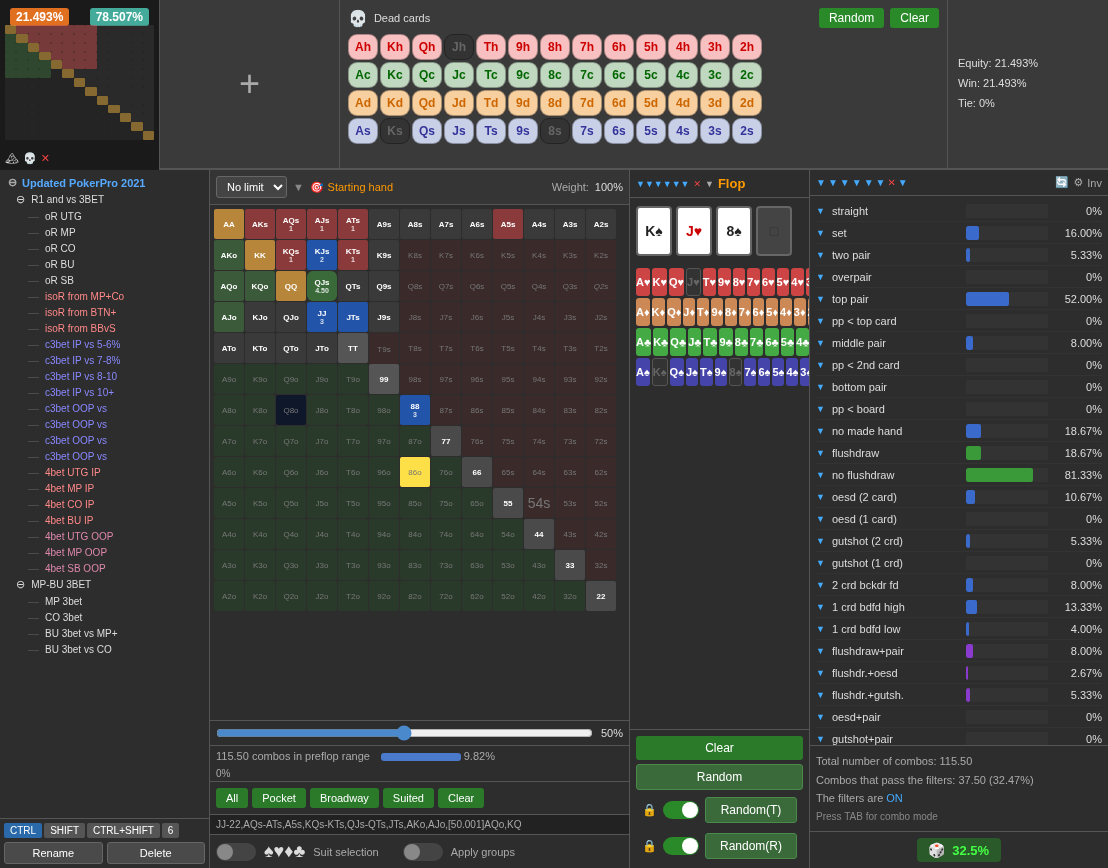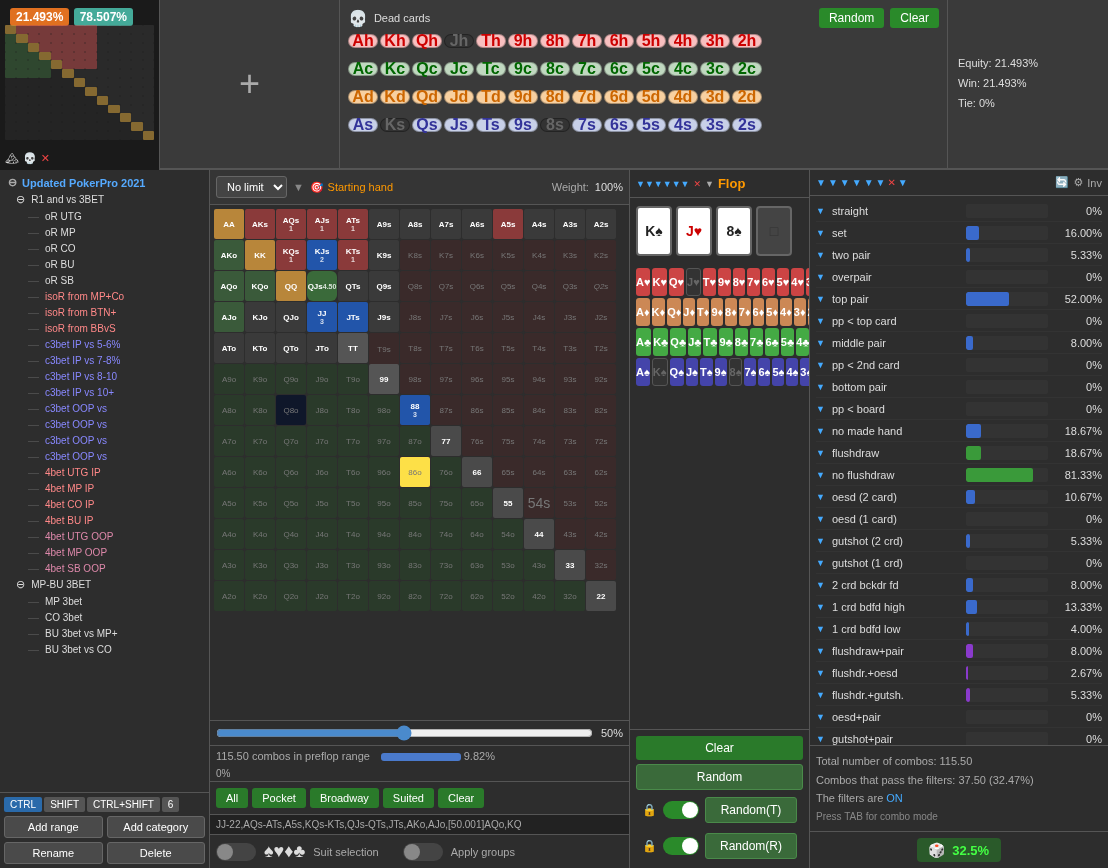--- a/index.html
+++ b/index.html
@@ -2,36 +2,36 @@
 <html><head>
   <meta charset="utf-8">
   <style>
     * { box-sizing: border-box; margin: 0; padding: 0; font-family: Arial, sans-serif; font-size: 11px; }
     body { background: #2b2b2b; color: #ddd; width: 1108px; height: 868px; overflow: hidden; }
     
     
     .top-section { display: flex; background: #3a3a3a; height: 170px; border-bottom: 2px solid #555; }
     .range-matrix-small { width: 160px; height: 170px; background: #1a1a1a; position: relative; border-right: 1px solid #555; overflow: hidden; }
     .range-badge { position: absolute; top: 8px; left: 10px; background: #e07020; color: white; padding: 2px 6px; border-radius: 3px; font-weight: bold; font-size: 12px; }
-    .range-badge2 { position: absolute; top: 8px; right: 26px; background: #4a9; color: white; padding: 2px 6px; border-radius: 3px; font-weight: bold; font-size: 12px; }
+    .range-badge2 { position: absolute; top: 8px; right: 10px; background: #4a9; color: white; padding: 2px 6px; border-radius: 3px; font-weight: bold; font-size: 12px; }
     .mini-matrix { position: absolute; top: 25px; left: 5px; right: 5px; bottom: 30px; display: grid; grid-template-columns: repeat(13,1fr); grid-template-rows: repeat(13,1fr); gap: 0px; }
     .mini-cell { border-radius: 1px; }
     .bottom-icons { position: absolute; bottom: 5px; left: 5px; display: flex; gap: 4px; }
     
     .add-range-area { width: 180px; display: flex; align-items: center; justify-content: center; border-right: 1px solid #555; }
     .plus-icon { font-size: 36px; color: #aaa; }
     
     .dead-cards-section { flex: 1; display: flex; flex-direction: column; padding: 8px; border-right: 1px solid #555; }
     .dead-cards-header { display: flex; align-items: center; justify-content: space-between; margin-bottom: 6px; }
     .dead-cards-title { display: flex; align-items: center; gap: 6px; font-size: 13px; color: #ddd; }
     .dead-cards-buttons { display: flex; gap: 6px; }
     .btn-green { background: #2a8a2a; color: white; border: none; padding: 3px 10px; border-radius: 3px; cursor: pointer; font-size: 12px; }
     .btn-clear { background: #2a8a2a; color: white; border: none; padding: 3px 10px; border-radius: 3px; cursor: pointer; font-size: 12px; }
     .card-grid { display: grid; grid-template-columns: repeat(13, 30px); grid-template-rows: repeat(4, 26px); gap: 2px; }
-    .card { width: 30px; height: 14px; border-radius: 9px; display: flex; align-items: center; justify-content: center; font-size: 16px; font-weight: bold; cursor: pointer; border: 1px solid rgba(0,0,0,0.3); }
+    .card { width: 30px; height: 26px; border-radius: 9px; display: flex; align-items: center; justify-content: center; font-size: 12px; font-weight: bold; cursor: pointer; border: 1px solid rgba(0,0,0,0.3); }
     .card.hearts { background: #f8c0c0; color: #c00; }
     .card.diamonds { background: #f8d0a0; color: #c60; }
     .card.clubs { background: #c0d8c0; color: #060; }
     .card.spades { background: #c8d0e8; color: #339; }
     
     .equity-section { width: 160px; background: #3a3a3a; padding: 10px; display: flex; flex-direction: column; justify-content: center; }
     .equity-text { color: #ddd; line-height: 1.8; font-size: 12px; }
     
     
     .bottom-section { display: flex; height: 698px; }
@@ -446,24 +446,20 @@
           <div class="tree-item" style="padding: 2px 24px; color: rgb(221, 221, 221); font-size: 10px;"><span style="margin-right:4px;color:#555;">—</span>BU 3bet vs CO</div>
         </div>
     </div>
     <div class="tree-bottom">
       <div class="ctrl-buttons">
         <button class="ctrl-btn active">CTRL</button>
         <button class="ctrl-btn">SHIFT</button>
         <button class="ctrl-btn">CTRL+SHIFT</button>
         <button class="ctrl-btn">6</button>
       </div>
-      <div class="action-buttons">
-        <button class="action-btn">Add range</button>
-        <button class="action-btn2">Add category</button>
-      </div>
       <div class="rename-delete">
         <button class="rd-btn">Rename</button>
         <button class="rd-btn">Delete</button>
       </div>
     </div>
   </div>
 
   <div class="range-editor">
     <div class="range-toolbar">
       <select class="select-game">
@@ -553,21 +549,21 @@
           <div style="background: rgb(58, 42, 42); color: rgb(119, 119, 119); display: flex; align-items: center; justify-content: center; border-radius: 2px; cursor: pointer; font-size: 8px; width: 30px; height: 30px;">K2s</div>
           <div style="background: rgb(58, 90, 58); color: white; display: flex; flex-direction: column; align-items: center; justify-content: center; border-radius: 2px; cursor: pointer; font-size: 8px; font-weight: bold; width: 30px; height: 30px;">
             <span style="font-size: 8px;">AQo</span>
           </div>
           <div style="background: rgb(58, 90, 58); color: white; display: flex; flex-direction: column; align-items: center; justify-content: center; border-radius: 2px; cursor: pointer; font-size: 8px; font-weight: bold; width: 30px; height: 30px;">
             <span style="font-size: 8px;">KQo</span>
           </div>
           <div style="background: rgb(184, 134, 58); color: white; display: flex; flex-direction: column; align-items: center; justify-content: center; border-radius: 2px; cursor: pointer; font-size: 8px; font-weight: bold; width: 30px; height: 30px;">
             <span style="font-size: 8px;">QQ</span>
           </div>
-          <div style="background: rgb(58, 106, 58); color: white; display: flex; flex-direction: row; align-items: center; justify-content: center; border-radius: 6px; cursor: pointer; font-size: 8px; font-weight: bold; width: 30px; height: 30px;">
+          <div style="background: rgb(58, 106, 58); color: white; display: flex; flex-direction: column; align-items: center; justify-content: center; border-radius: 6px; cursor: pointer; font-size: 8px; font-weight: bold; width: 30px; height: 30px;">
             <span style="font-size: 8px;">QJs</span>
             <span style="font-size: 7px; color: rgba(255, 255, 255, 0.8);">4.50</span>
           </div>
           <div style="background: rgb(58, 58, 58); color: white; display: flex; flex-direction: column; align-items: center; justify-content: center; border-radius: 2px; cursor: pointer; font-size: 8px; font-weight: bold; width: 30px; height: 30px;">
             <span style="font-size: 8px;">QTs</span>
           </div>
           <div style="background: rgb(58, 58, 58); color: white; display: flex; flex-direction: column; align-items: center; justify-content: center; border-radius: 2px; cursor: pointer; font-size: 8px; font-weight: bold; width: 30px; height: 30px;">
             <span style="font-size: 8px;">Q9s</span>
           </div>
           <div style="background: rgb(58, 42, 42); color: rgb(119, 119, 119); display: flex; align-items: center; justify-content: center; border-radius: 2px; cursor: pointer; font-size: 8px; width: 30px; height: 30px;">Q8s</div>

